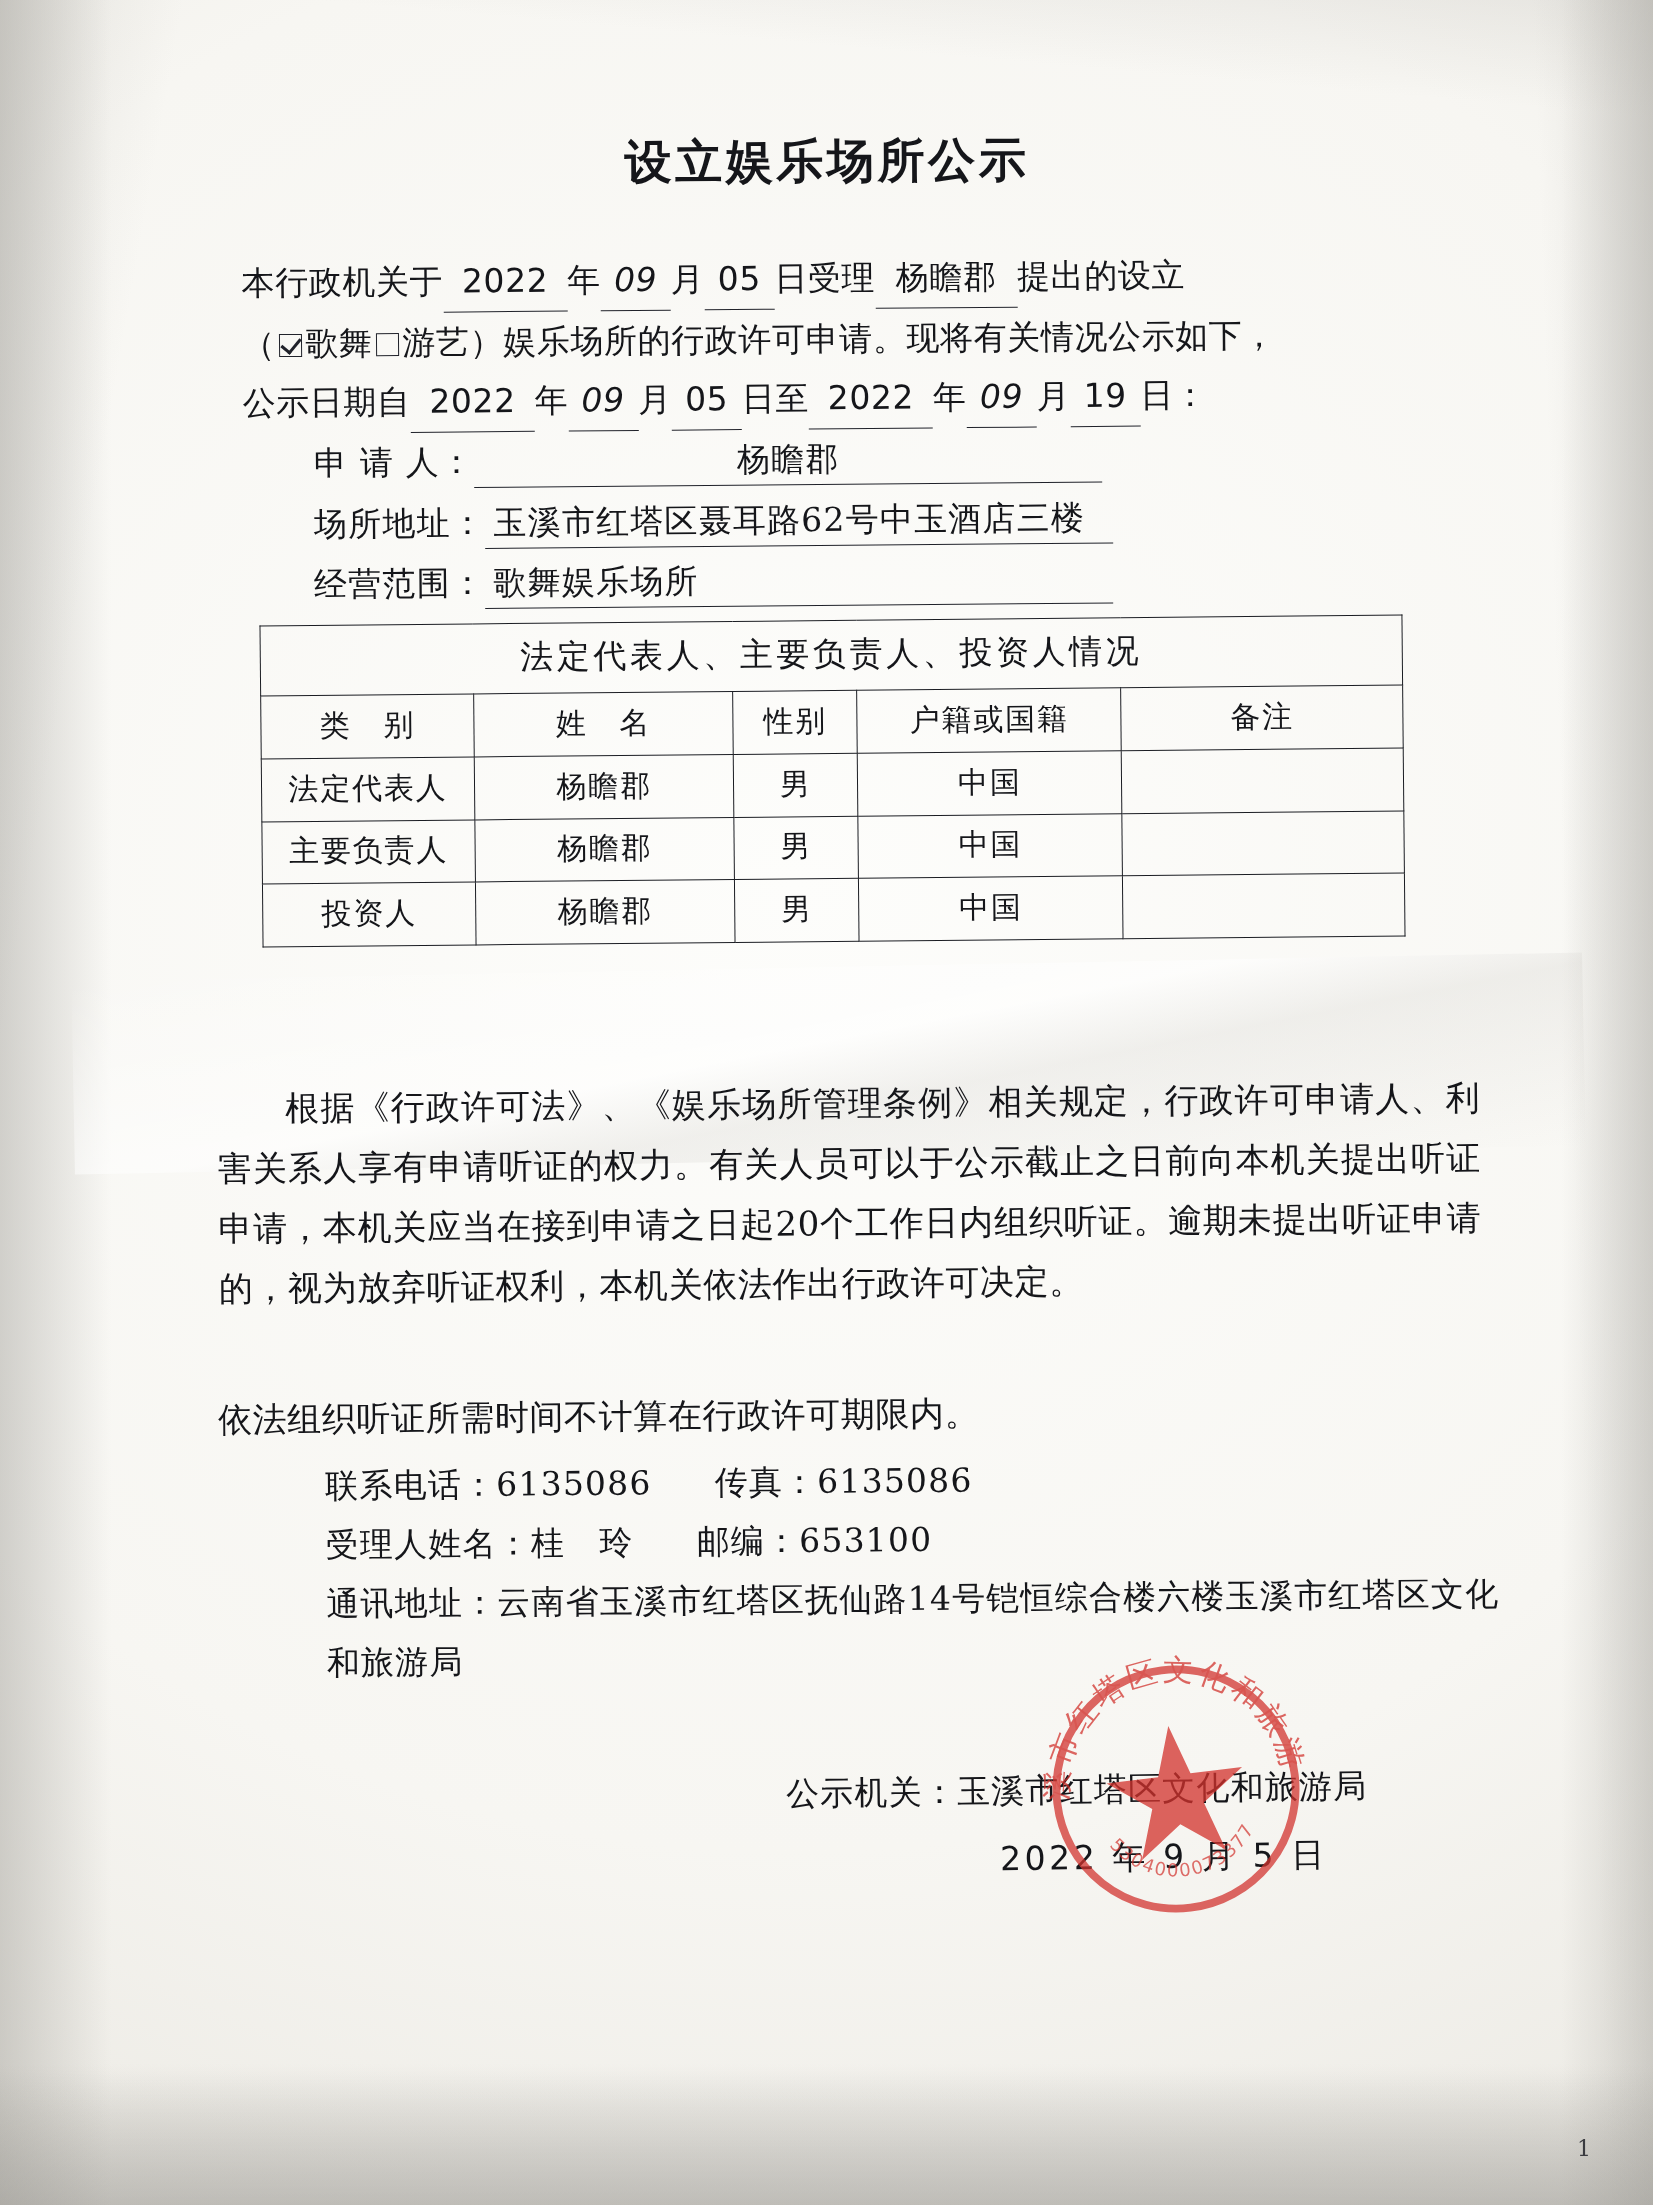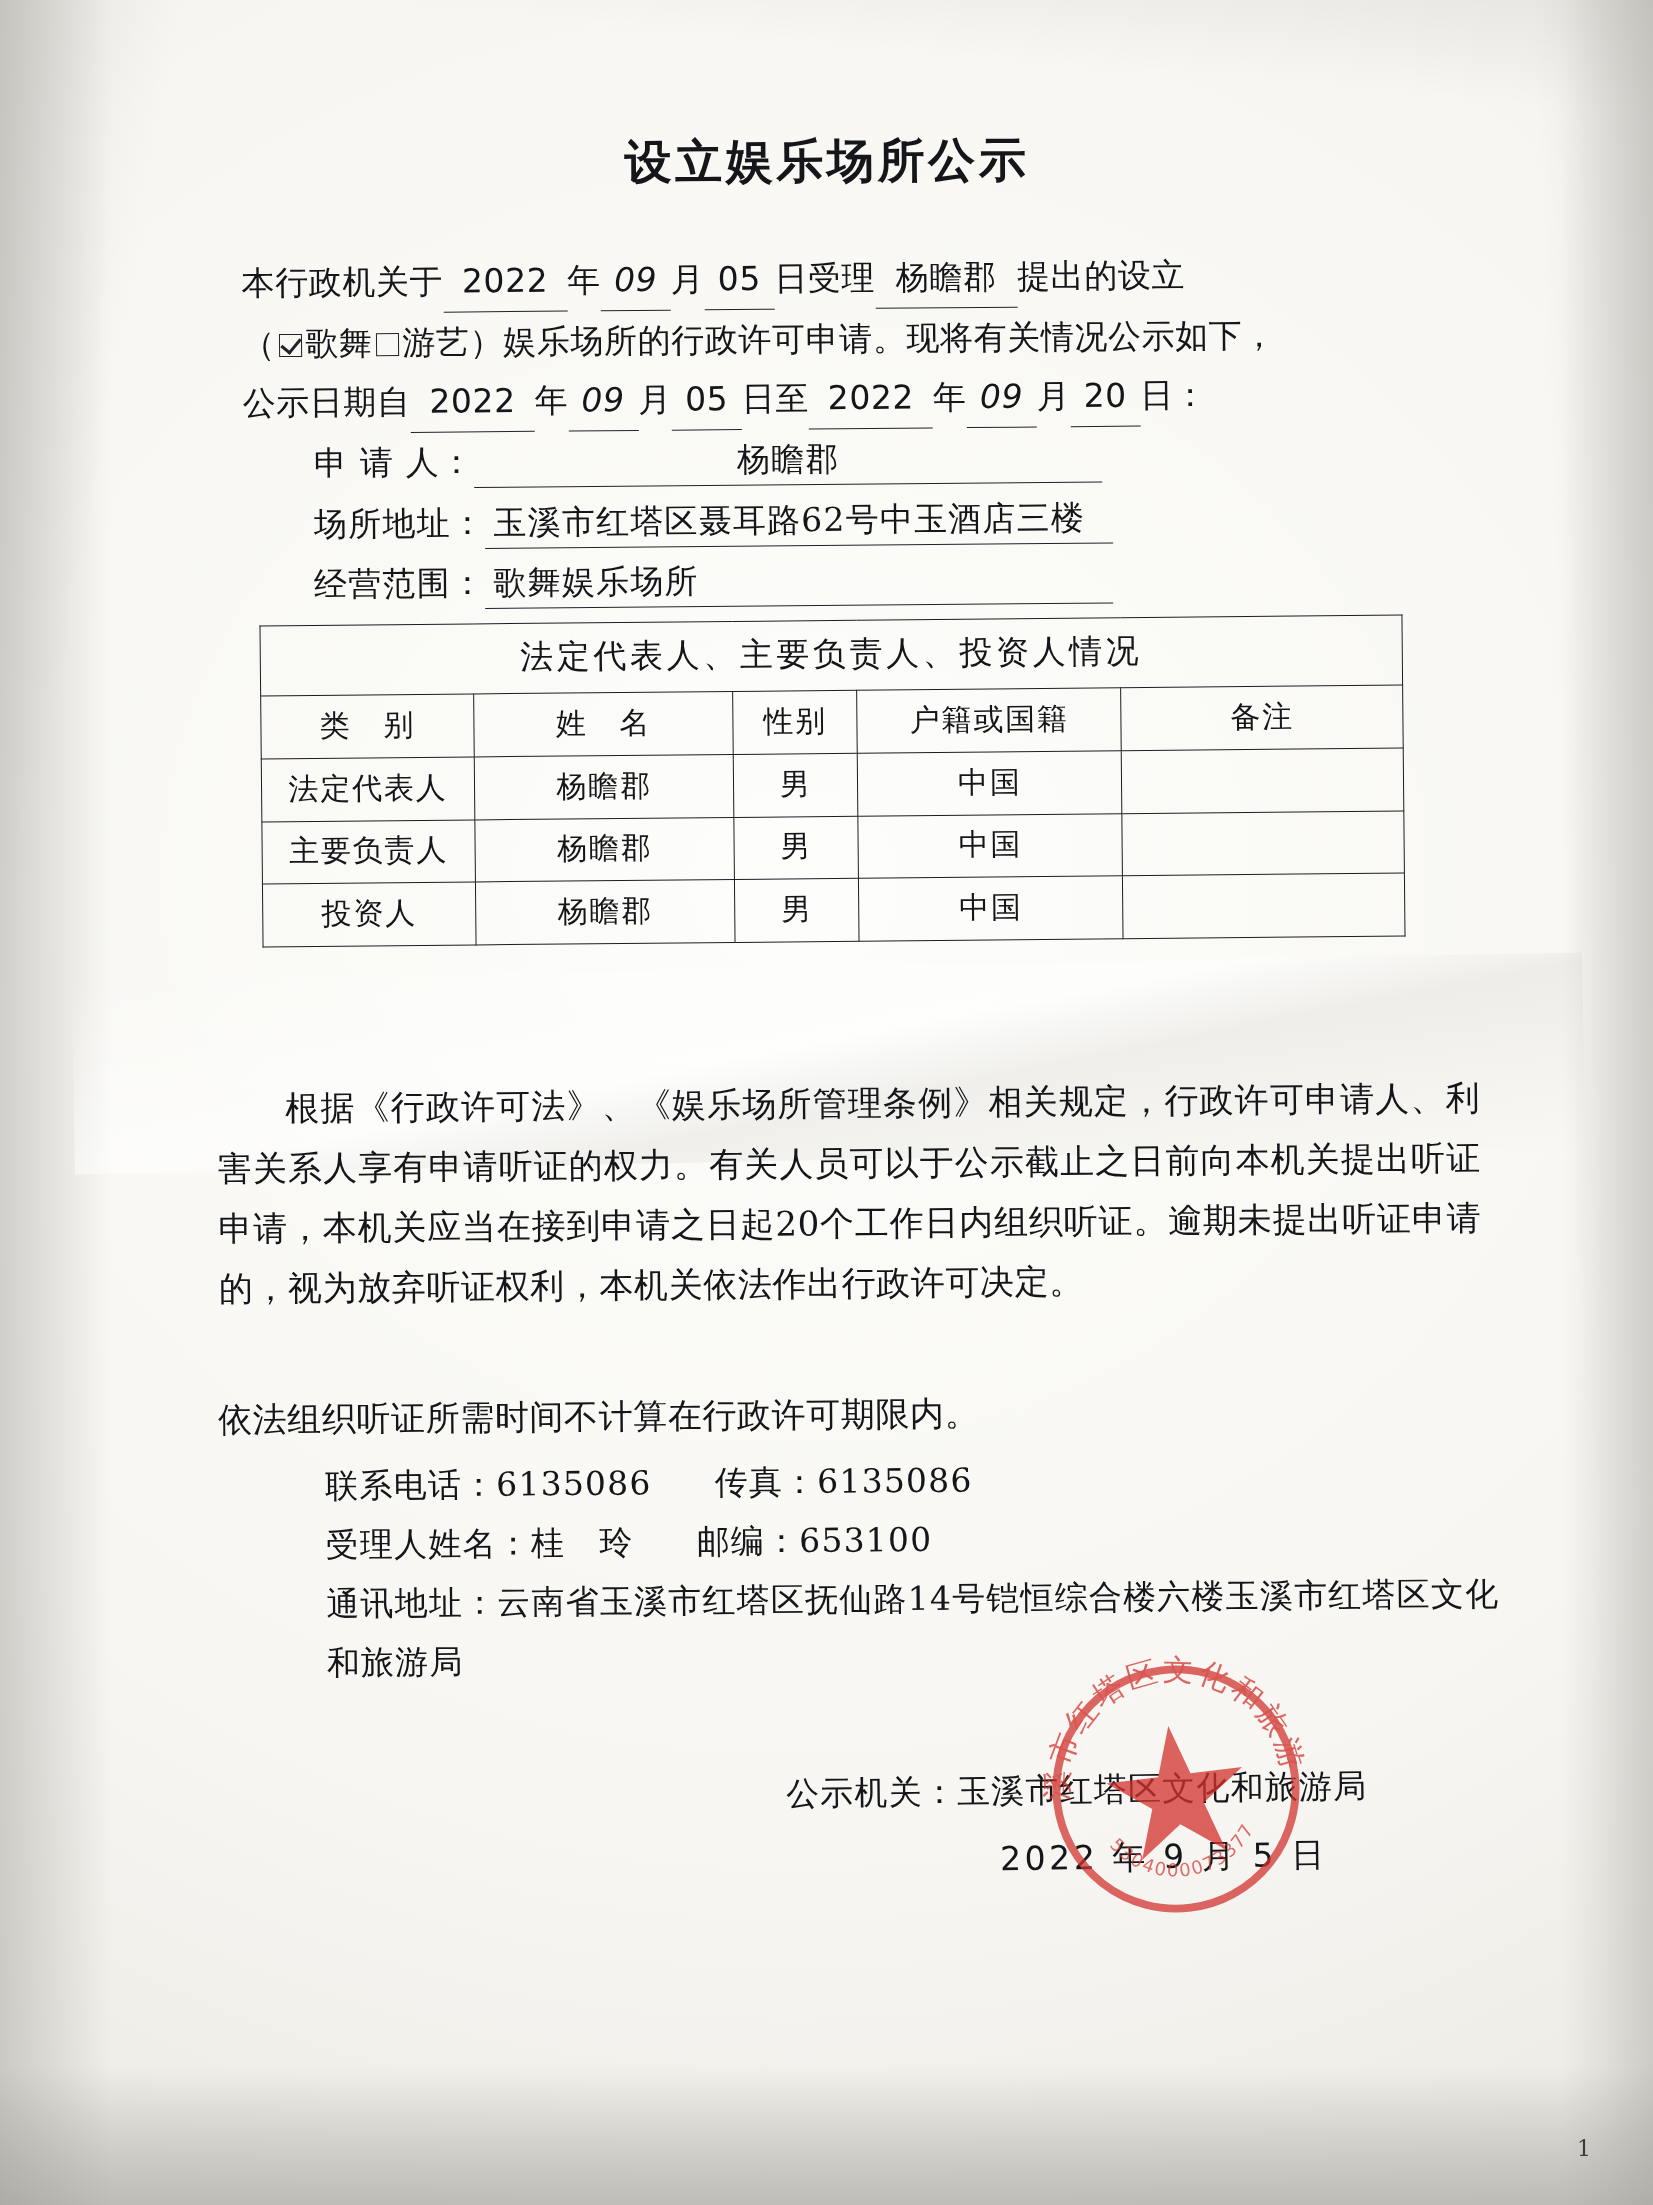--- a/index.html
+++ b/index.html
@@ -251,21 +251,21 @@
   <div class="title">设立娱乐场所公示</div>
 
   <div class="body-block">
     <div class="line">
       <span>本行政机关于</span><span class="fill w-year">2022</span><span>年</span><span class="fill w-mon">09</span><span>月</span><span class="fill w-day">05</span><span>日受理</span><span class="fill w-name">杨瞻郡</span><span>提出的设立</span>
     </div>
     <div class="line">
       <span>（</span><span class="chk checked"></span><span>歌舞</span><span class="chk"></span><span>游艺</span><span>）</span><span>娱乐场所的行政许可申请。现将有关情况公示如下，</span>
     </div>
     <div class="line">
-      <span>公示日期自</span><span class="fill w-year">2022</span><span>年</span><span class="fill w-mon">09</span><span>月</span><span class="fill w-day">05</span><span>日至</span><span class="fill w-year">2022</span><span>年</span><span class="fill w-mon">09</span><span>月</span><span class="fill w-day">20</span><span>日：</span>
+      <span>公示日期自</span><span class="fill w-year">2022</span><span>年</span><span class="fill w-mon">09</span><span>月</span><span class="fill w-day">05</span><span>日至</span><span class="fill w-year">2022</span><span>年</span><span class="fill w-mon">09</span><span>月</span><span class="fill w-day">19</span><span>日：</span>
     </div>
   </div>
 
   <div class="field-row" id="f-applicant">
     <span class="field-label">申 请 人：</span><span class="field-value">杨瞻郡</span>
   </div>
   <div class="field-row" id="f-address">
     <span class="field-label">场所地址：</span><span class="field-value">玉溪市红塔区聂耳路62号中玉酒店三楼</span>
   </div>
   <div class="field-row" id="f-scope">

